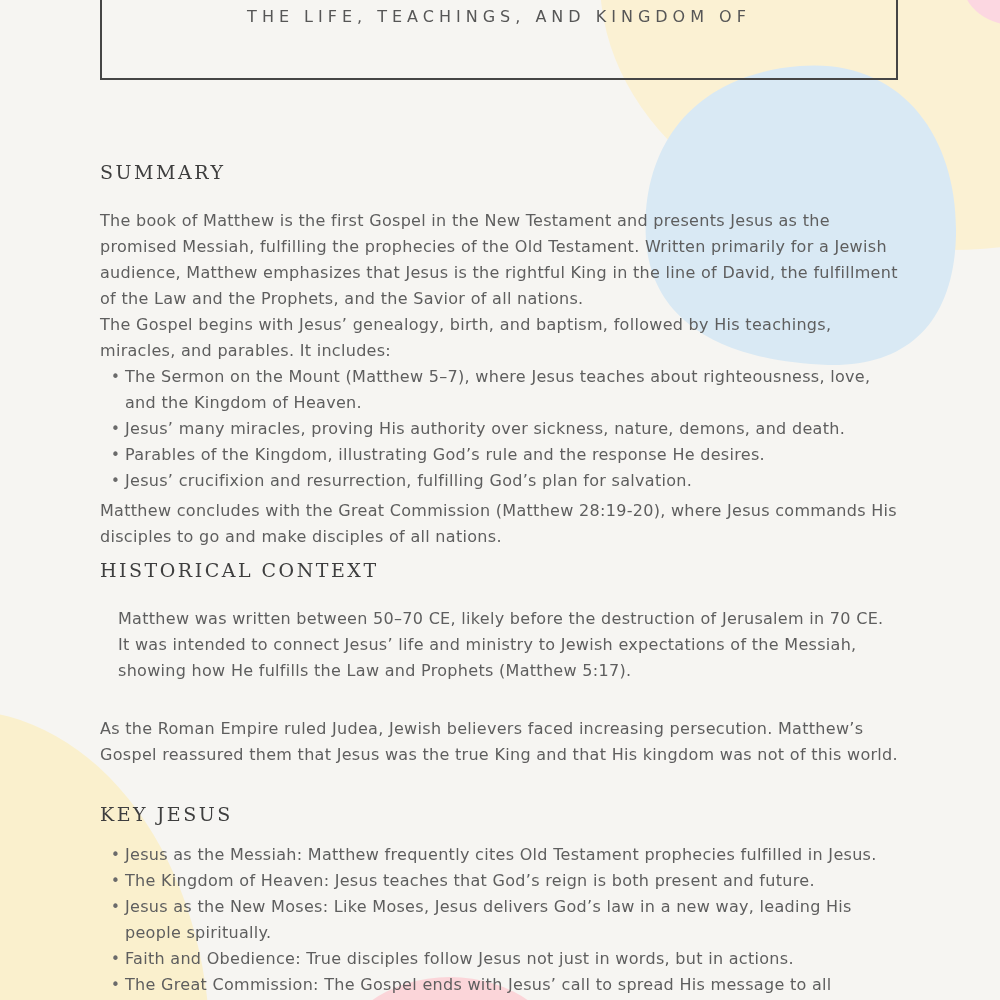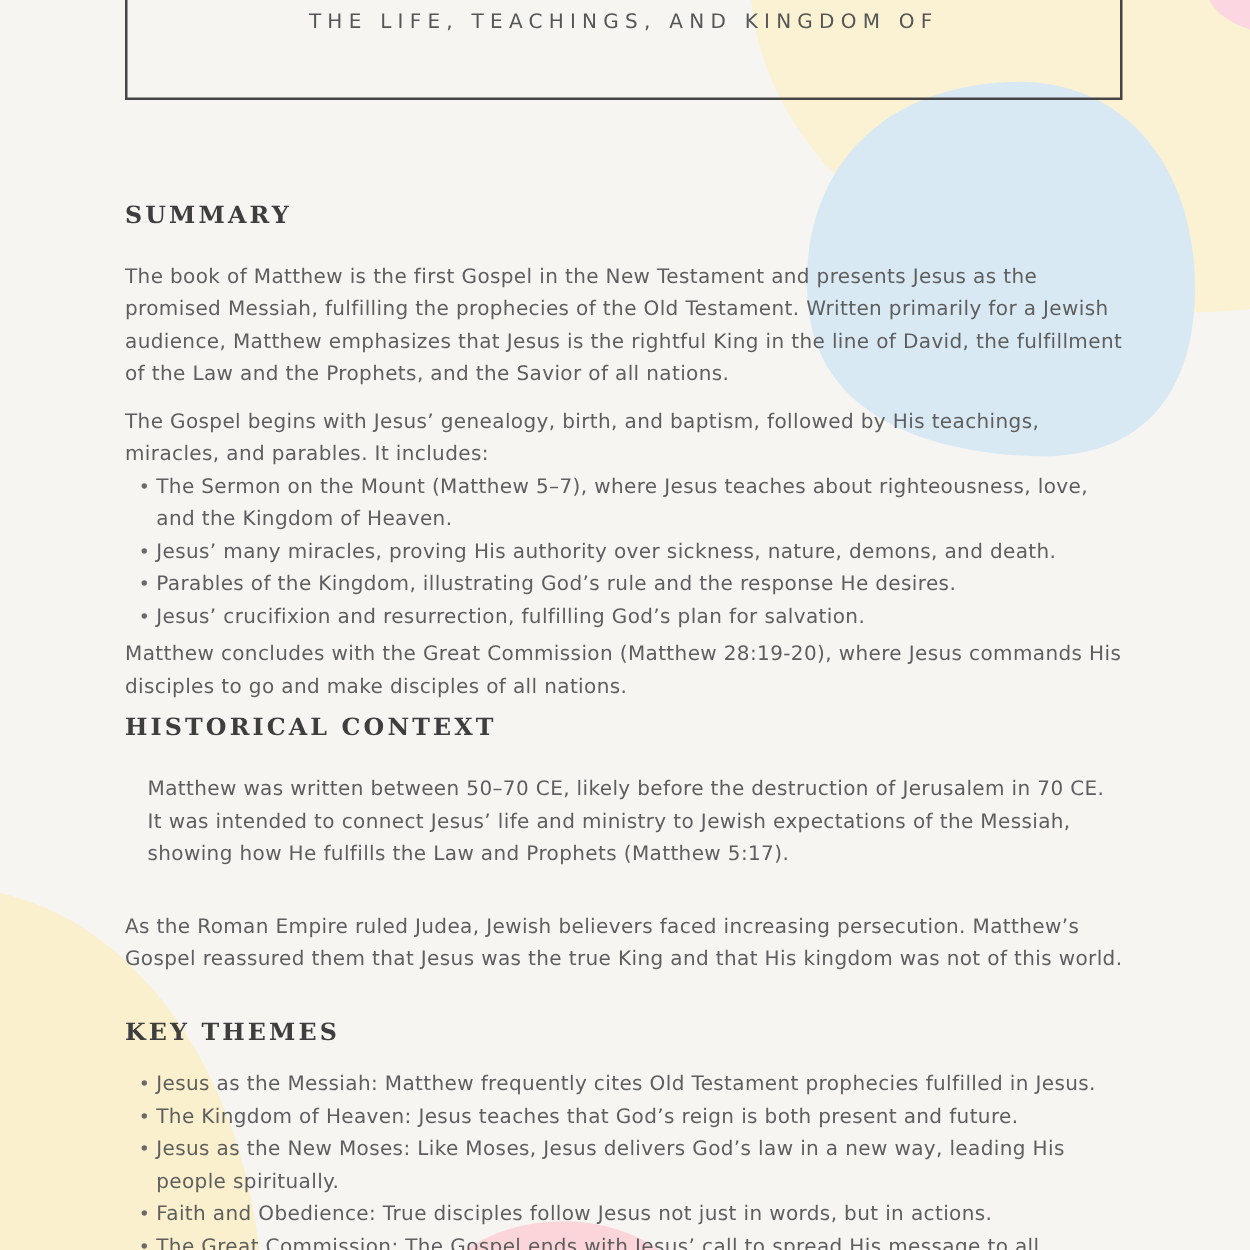--- a/index.html
+++ b/index.html
@@ -46,27 +46,27 @@
     z-index: 2;
     color: #5e5e5e;
     font-size: 16px;
     line-height: 26px;
     letter-spacing: 0.3px;
   }
   h2 {
     font-family: "DejaVu Serif", "Liberation Serif", serif;
     font-size: 19px;
     line-height: 24px;
-    font-weight: 700;
+    font-weight: 400;
     letter-spacing: 2.5px;
     color: #3e3e3e;
   }
   .h-summary   { margin-top: 80px; }
   .p-sum-1     { margin-top: 24px; }
-  .p-sum-2     { margin-top: 12px; }
+  .p-sum-2     { }
   .p-sum-3     { margin-top: 4px; }
   .h-history   { margin-top: 8px; }
   .p-his-1     { margin-top: 24px; margin-left: 18px; }
   .p-his-2     { margin-top: 32px; }
   .h-themes    { margin-top: 34px; }
   .ul-sum      { margin-top: 0; }
   .ul-themes   { margin-top: 16px; }
   ul { list-style: none; }
   li { position: relative; padding-left: 25px; line-height: 26px; }
   li::before {
@@ -104,21 +104,21 @@
       <li>Jesus’ many miracles, proving His authority over sickness, nature, demons, and death.</li>
       <li>Parables of the Kingdom, illustrating God’s rule and the response He desires.</li>
       <li>Jesus’ crucifixion and resurrection, fulfilling God’s plan for salvation.</li>
     </ul>
     <p class="p-sum-3">Matthew concludes with the Great Commission (Matthew 28:19-20), where Jesus commands His disciples to go and make disciples of all nations.</p>
 
     <h2 class="h-history">HISTORICAL CONTEXT</h2>
     <p class="p-his-1">Matthew was written between 50–70 CE, likely before the destruction of Jerusalem in 70 CE. It was intended to connect Jesus’ life and ministry to Jewish expectations of the Messiah, showing how He fulfills the Law and Prophets (Matthew 5:17).</p>
     <p class="p-his-2">As the Roman Empire ruled Judea, Jewish believers faced increasing persecution. Matthew’s Gospel reassured them that Jesus was the true King and that His kingdom was not of this world.</p>
 
-    <h2 class="h-themes">KEY THEMES</h2>
+    <h2 class="h-themes">KEY JESUS</h2>
     <ul class="ul-themes">
       <li>Jesus as the Messiah: Matthew frequently cites Old Testament prophecies fulfilled in Jesus.</li>
       <li>The Kingdom of Heaven: Jesus teaches that God’s reign is both present and future.</li>
       <li>Jesus as the New Moses: Like Moses, Jesus delivers God’s law in a new way, leading His people spiritually.</li>
       <li>Faith and Obedience: True disciples follow Jesus not just in words, but in actions.</li>
       <li>The Great Commission: The Gospel ends with Jesus’ call to spread His message to all nations.</li>
     </ul>
 
   </div>
 </div>

